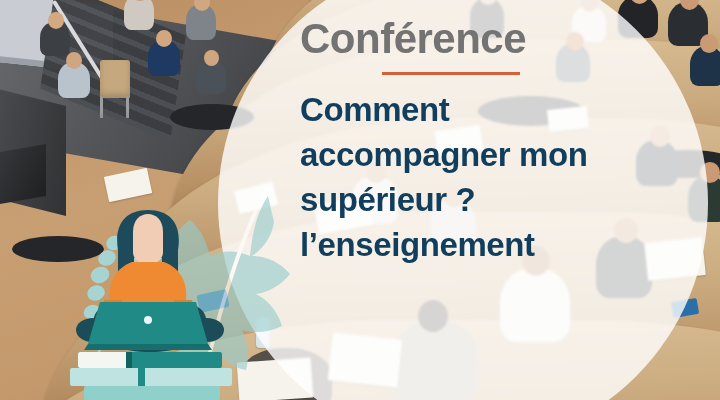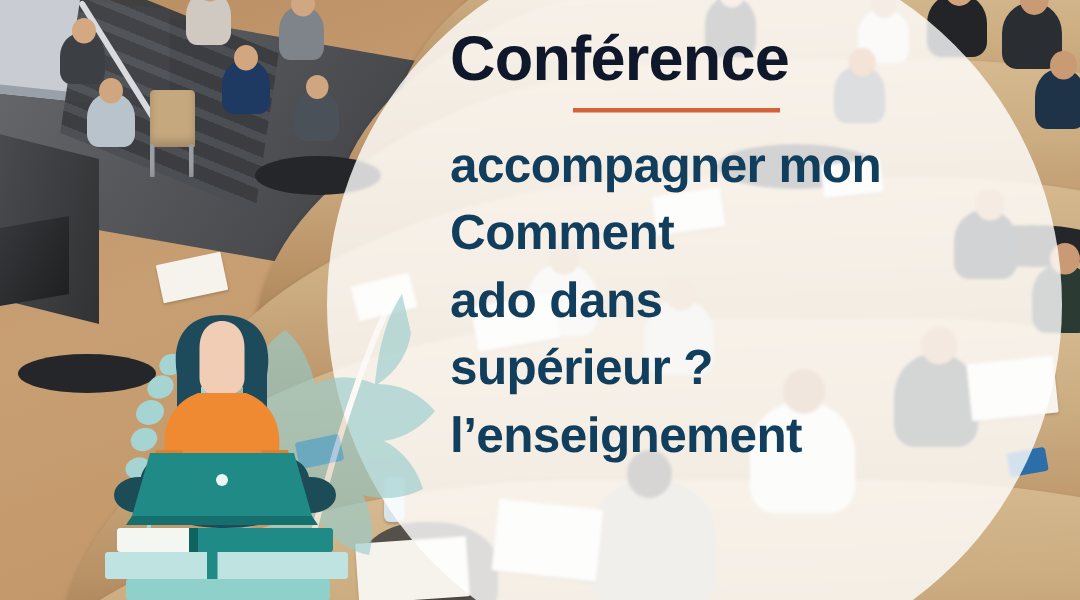--- a/index.html
+++ b/index.html
@@ -134,21 +134,21 @@
 
   
   .textblock {
     position: absolute;
     left: 300px; top: 18px;
     width: 370px;
   }
   .title {
     font-size: 42px;
     font-weight: bold;
-    color: #0f172a;
+    color: #737373;
     letter-spacing: -.5px;
     line-height: 1.0;
     margin: 0;
   }
   .rule {
     width: 138px;
     height: 3px;
     background: #d4613a;
     margin: 12px 0 0 82px;
   }
@@ -313,21 +313,20 @@
       <rect x="70" y="368" width="162" height="18" rx="2" fill="#bfe3e0"></rect>
       <rect x="138" y="368" width="7" height="18" fill="#1f8a86"></rect>
       <rect x="84" y="386" width="136" height="14" rx="2" fill="#8fd0cb"></rect>
     </g>
   </svg>
 
   <div class="textblock">
     <h1 class="title">Conférence</h1>
     <div class="rule"></div>
     <div class="subtitle">
+      <span class="ln">Comment</span>
       <span class="ln">accompagner mon</span>
-      <span class="ln">Comment</span>
-      <span class="ln">ado dans</span>
       <span class="ln">supérieur ?</span>
       <span class="ln">l’enseignement</span>
     </div>
   </div>
 
 </div>
 
 </body></html>

